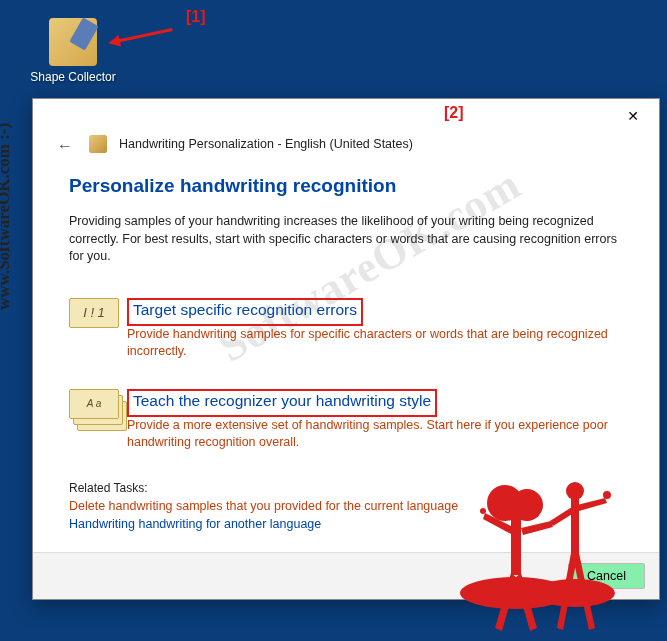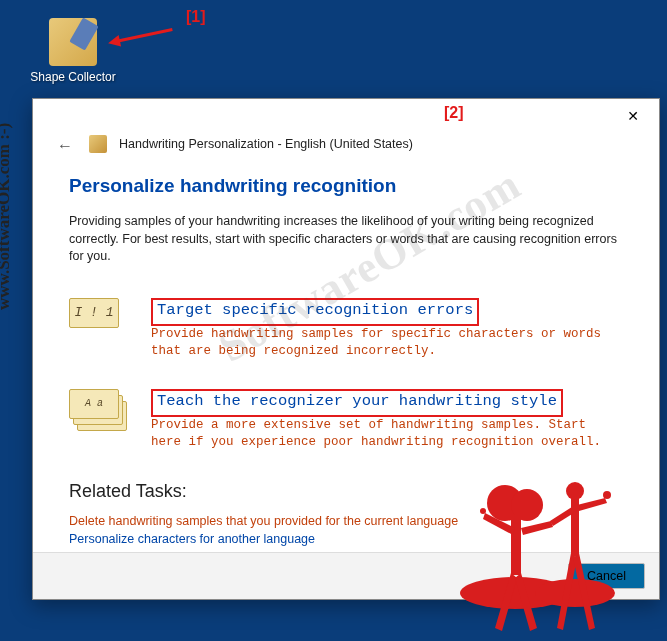--- a/index.html
+++ b/index.html
@@ -135,23 +135,22 @@
       margin-bottom: 16px;
     }
     .intro-text {
       font-size: 12.5px;
       color: #222;
       line-height: 1.4;
       margin-bottom: 32px;
     }
     .option-row {
       display: flex;
-      gap: 26px;
+      gap: 2px;
       margin-bottom: 28px;
-      font-family: Liberation Mono, monospace;
     }
     .option-icon {
       flex-shrink: 0;
       width: 56px;
       height: 42px;
       position: relative;
     }
     .icon-card {
       width: 50px;
       height: 30px;
@@ -185,23 +184,23 @@
     .red-box {
       border: 2px solid #e31b1b;
       padding: 1px 4px;
       display: inline-block;
     }
     .related-section {
       margin-top: 20px;
       border-top: 1px solid transparent;
     }
     .related-heading {
-      font-size: 18px;
+      font-size: 12px;
       color: #222;
-      margin-bottom: 12px;
+      margin-bottom: 4px;
     }
     .related-disabled {
       font-size: 12.5px;
       color: #c2410c;
       margin-bottom: 4px;
     }
     .related-link {
       font-size: 12.5px;
       color: #0046a8;
       cursor: pointer;
@@ -213,21 +212,21 @@
       padding: 10px 14px;
       background: #f3f3f3;
       width: 100%;
       display: flex;
       justify-content: flex-end;
       border-top: 1px solid #ddd;
     }
     .cancel-btn {
       padding: 5px 18px;
       font-size: 12.5px;
-      background: #0369a1;
+      background: #86efac;
       border: 1px solid #bbb;
       cursor: pointer;
       border-radius: 2px;
     }
     .watermark-vertical {
       position: absolute;
       left: 4px;
       top: 300px;
       transform: rotate(-90deg);
       transform-origin: left center;
@@ -309,21 +308,21 @@
         <span class="red-box">
           <span class="option-link">Teach the recognizer your handwriting style</span>
         </span>
         <div class="option-desc">Provide a more extensive set of handwriting samples. Start here if you experience poor handwriting recognition overall.</div>
       </div>
     </div>
 
     <div class="related-section">
       <div class="related-heading">Related Tasks:</div>
       <div class="related-disabled">Delete handwriting samples that you provided for the current language</div>
-      <div class="related-link">Personalize characters for another language</div>
+      <div class="related-link">Handwriting handwriting for another language</div>
     </div>
   </div>
   <div class="dialog-footer">
     <button class="cancel-btn">Cancel</button>
   </div>
 </div>
 
 <div class="watermark-vertical">www.SoftwareOK.com :-)</div>
 <div class="watermark-diagonal">SoftwareOK.com</div>
 

